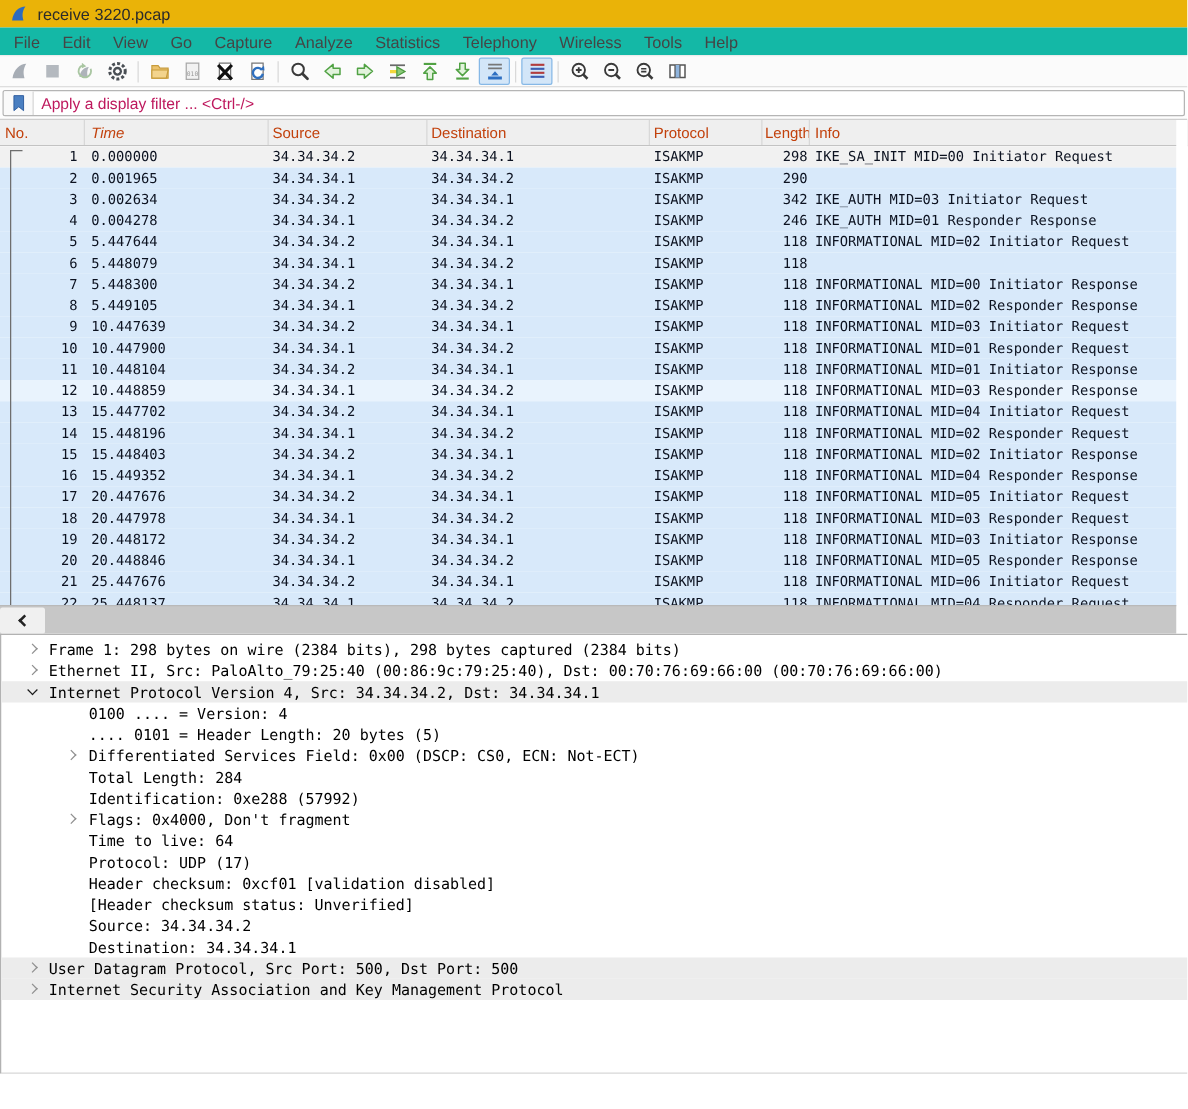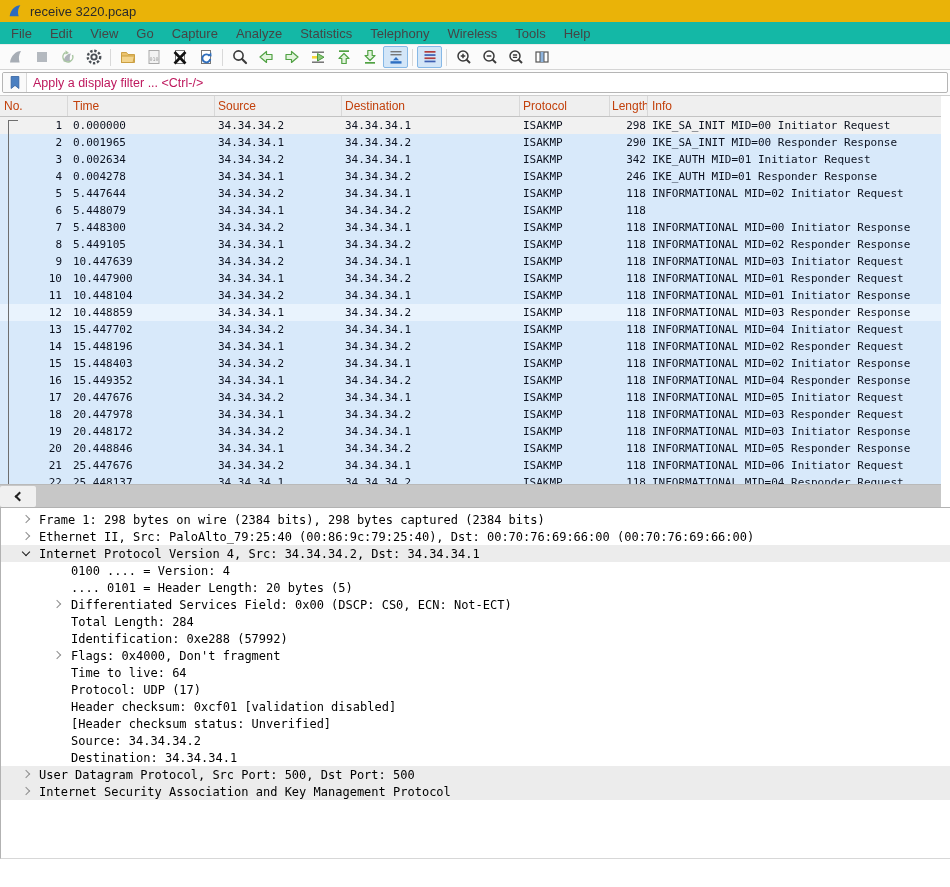--- a/index.html
+++ b/index.html
@@ -224,21 +224,21 @@
           <path d="M2.5 1.5 h9 v14 l-4.5 -3.6 l-4.5 3.6 Z" fill="#4a7fc1" stroke="#2e5d9e" stroke-width="0.9"></path>
         </svg>
     </div>
     <span class="filter-placeholder">Apply a display filter ... &lt;Ctrl-/&gt;</span>
   </div>
 </div>
 
 <div class="list-wrap">
   <div class="list-header">
       <div class="hcell c-no" style="padding-left: 4px; text-align: left;">No.</div>
-      <div class="hcell c-time" style="padding-left: 5px; text-align: center;">Time</div>
+      <div class="hcell c-time" style="padding-left: 5px; text-align: center; font-style: italic;">Time</div>
       <div class="hcell c-src" style="padding-left: 3px; text-align: left;">Source</div>
       <div class="hcell c-dst" style="padding-left: 3px; text-align: left;">Destination</div>
       <div class="hcell c-proto" style="padding-left: 3px; text-align: left;">Protocol</div>
       <div class="hcell c-len" style="padding-left: 2px; text-align: left;">Length</div>
       <div class="hcell c-info" style="padding-left: 4px; text-align: left;">Info</div>
     </div>
   <div class="packet-list">
     <div class="conv-stub"></div>
     <div class="conv-line"></div>
   <div class="prow selected">
@@ -250,30 +250,29 @@
         <span class="pc c-len">298</span>
         <span class="pc c-info">IKE_SA_INIT MID=00 Initiator Request</span>
       </div>
       <div class="prow">
         <span class="pc c-no">2</span>
         <span class="pc c-time">0.001965</span>
         <span class="pc c-src">34.34.34.1</span>
         <span class="pc c-dst">34.34.34.2</span>
         <span class="pc c-proto">ISAKMP</span>
         <span class="pc c-len">290</span>
-        <span class="pc c-info">IKE_SA_INIT MID=00 Responder Response</span>
       </div>
       <div class="prow">
         <span class="pc c-no">3</span>
         <span class="pc c-time">0.002634</span>
         <span class="pc c-src">34.34.34.2</span>
         <span class="pc c-dst">34.34.34.1</span>
         <span class="pc c-proto">ISAKMP</span>
         <span class="pc c-len">342</span>
-        <span class="pc c-info">IKE_AUTH MID=01 Initiator Request</span>
+        <span class="pc c-info">IKE_AUTH MID=03 Initiator Request</span>
       </div>
       <div class="prow">
         <span class="pc c-no">4</span>
         <span class="pc c-time">0.004278</span>
         <span class="pc c-src">34.34.34.1</span>
         <span class="pc c-dst">34.34.34.2</span>
         <span class="pc c-proto">ISAKMP</span>
         <span class="pc c-len">246</span>
         <span class="pc c-info">IKE_AUTH MID=01 Responder Response</span>
       </div>

